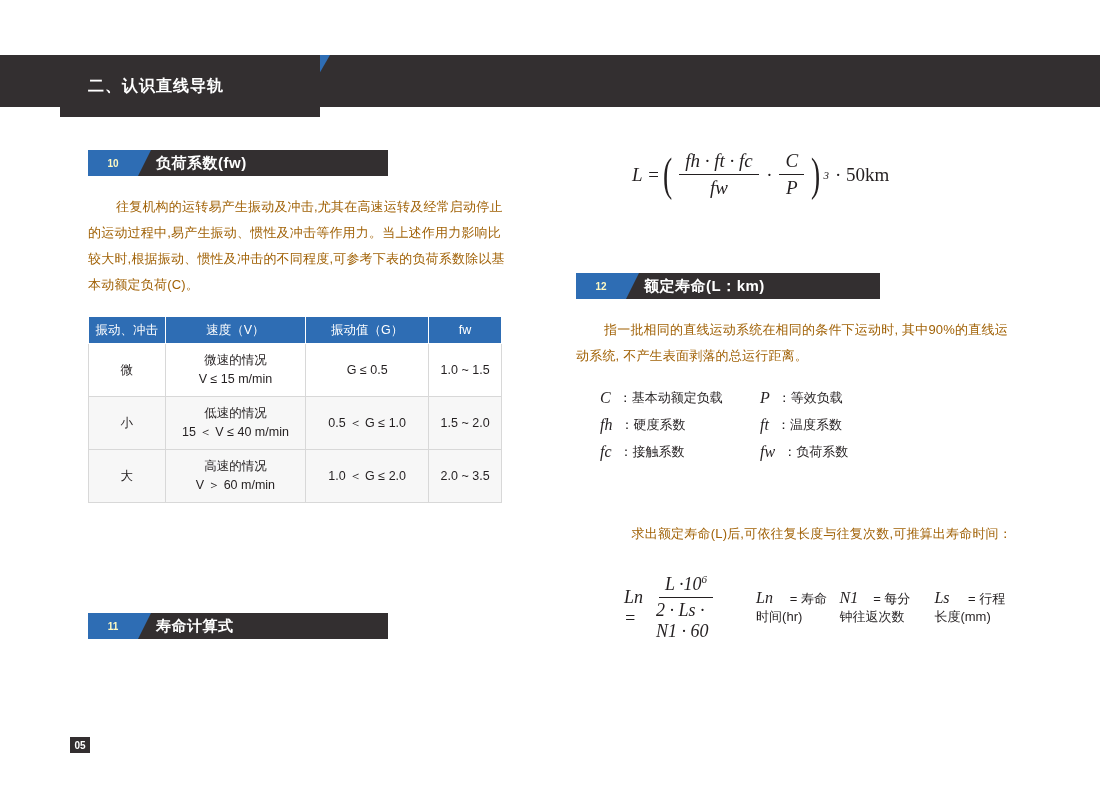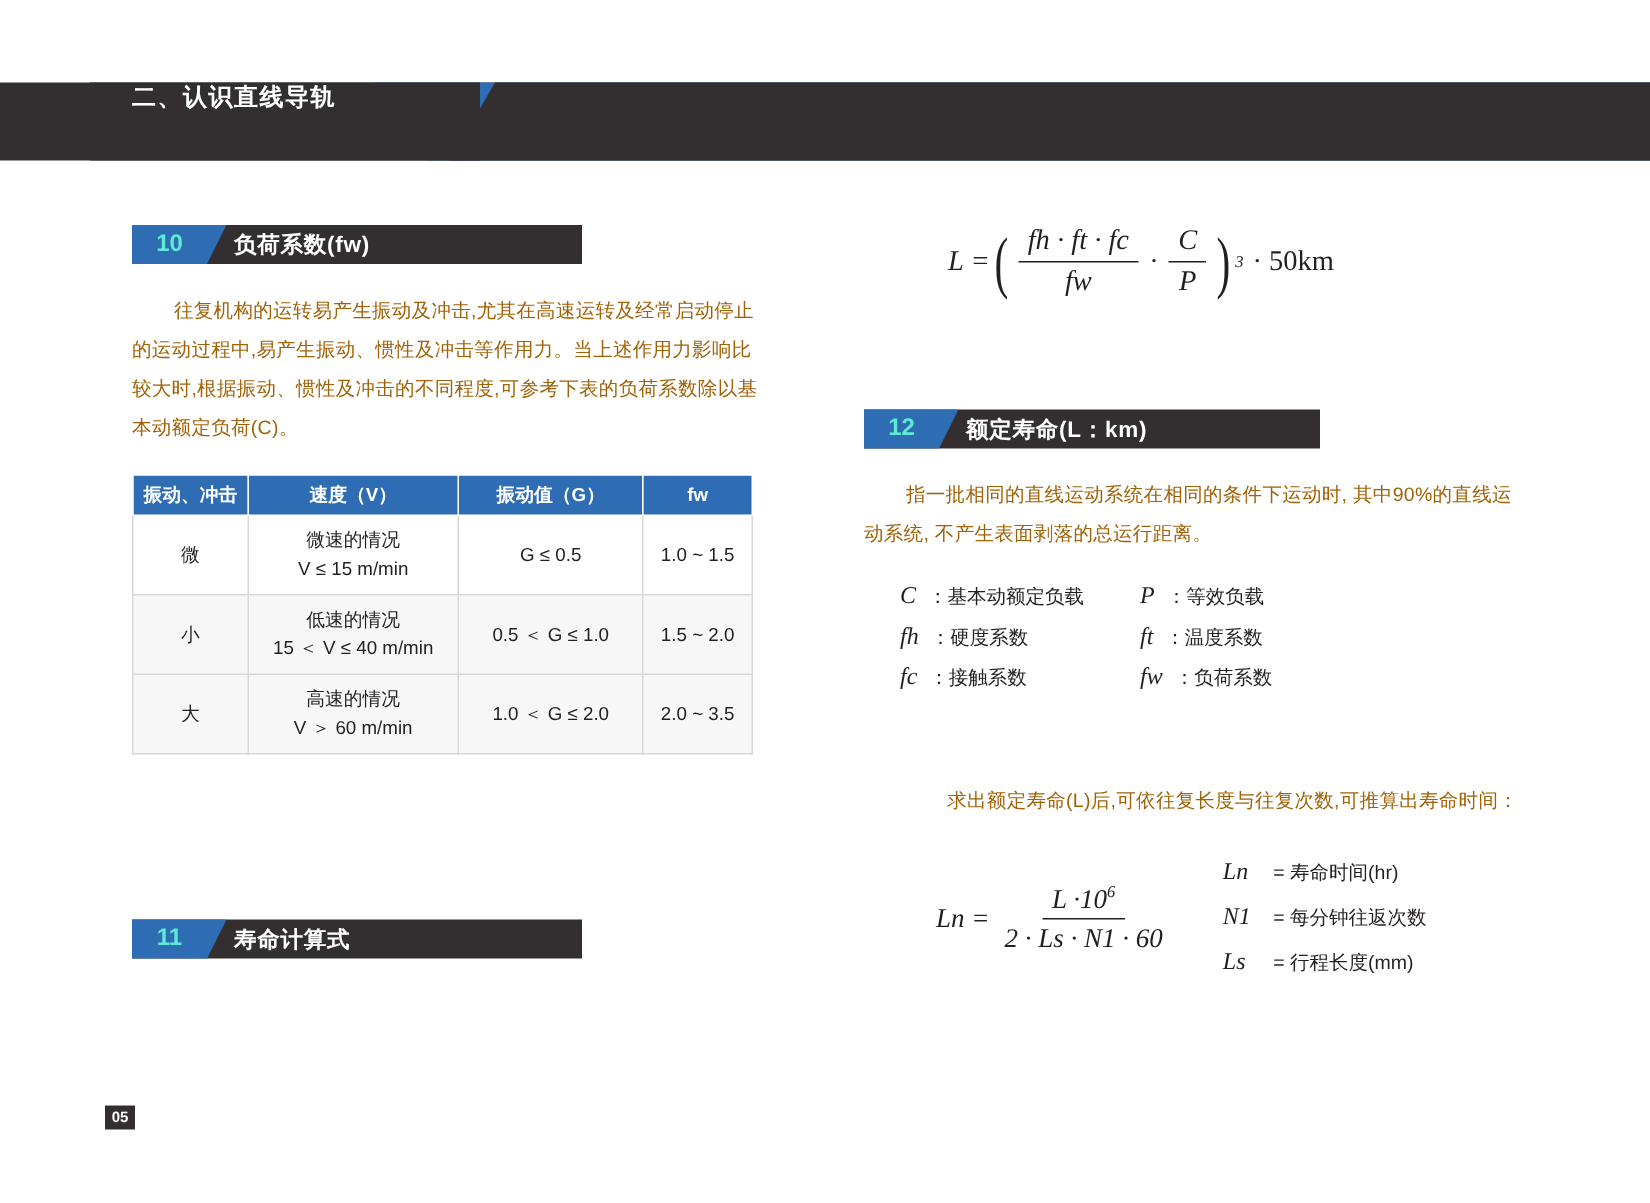--- a/index.html
+++ b/index.html
@@ -11,23 +11,23 @@
     position:relative;
     overflow:hidden;
   }
 
   
   .header{
     position:absolute;left:0;top:55px;width:1100px;height:52px;
     background:#332f30;
   }
   .header-tab{
-    position:absolute;left:60px;top:0;height:52px;width:260px;
+    position:absolute;left:60px;top:0;height:62px;width:260px;
     background:#332f30;
-    display:flex;align-items:flex-start;
+    display:flex;align-items:center;
   }
   .header-title{
     font-size:16px;font-weight:bold;color:#ffffff;letter-spacing:1px;
     padding-left:28px;
   }
   .header-accent{
     position:absolute;left:285px;top:0;height:52px;width:820px;
     background:#2e6db4;
   }
   .header-accent:before{
@@ -64,21 +64,21 @@
 
   
   .sec-bar{
     position:relative;height:26px;width:300px;
     background:#332f30;display:flex;align-items:center;
     margin-bottom:18px;
   }
   .sec-bar.wide{width:304px;}
   .sec-num{
     position:absolute;left:0;top:0;height:26px;width:50px;
-    background:#2e6db4;color:#5eead4;font-size:16px;font-weight:bold;
+    background:#2e6db4;color:#fef9c3;font-size:10px;font-weight:bold;
     display:flex;align-items:center;justify-content:center;
     z-index:2;
   }
   .sec-num:after{
     content:"";position:absolute;right:-13px;top:0;
     border-top:26px solid #2e6db4;
     border-right:13px solid transparent;
     width:0;height:0;
   }
   .sec-label{
@@ -93,21 +93,21 @@
     letter-spacing:.2px;
   }
   p.body.indent{text-indent:28px;}
 
   
   table.spec{
     border-collapse:collapse;width:414px;margin-top:18px;
     font-size:12.5px;
   }
   table.spec th{
-    background:#2e6db4;color:#ffffff;font-weight:bold;
+    background:#2e6db4;color:#ffffff;font-weight:normal;
     height:24px;border:1px solid #ffffff;font-size:12.5px;
   }
   table.spec td{
     border:1px solid #d8d8d8;text-align:center;color:#231f20;
     padding:7px 4px;line-height:19px;background:#f7f7f7;
   }
   table.spec td.cell-white{background:#ffffff;}
   table.spec .c1{width:76px;}
   table.spec .c2{width:142px;}
   table.spec .c3{width:124px;}
@@ -146,21 +146,21 @@
 
   
   .life-formula{
     position:relative;margin-top:26px;display:flex;align-items:center;gap:30px;
   }
   .lf-math{
     font-family:"Liberation Serif", serif;font-style:italic;font-size:18px;
     display:flex;align-items:center;margin-left:48px;
   }
   .lf-legend{
-    display:flex;flex-direction:column;gap:12px;font-size:13px;
+    display:flex;flex-direction:row;gap:12px;font-size:13px;
     margin-left:0;
   }
   .lf-legend .sym{
     font-family:"Liberation Serif", serif;font-style:italic;font-size:16px;
     display:inline-block;width:30px;
   }
 
   
   .page-num{
     position:absolute;left:70px;top:737px;width:20px;height:16px;

